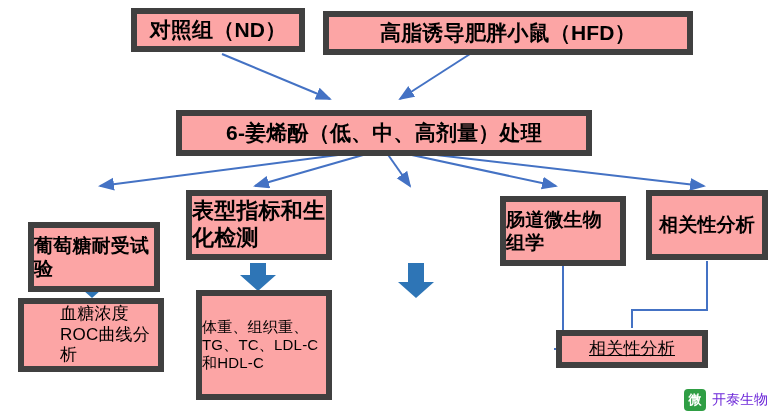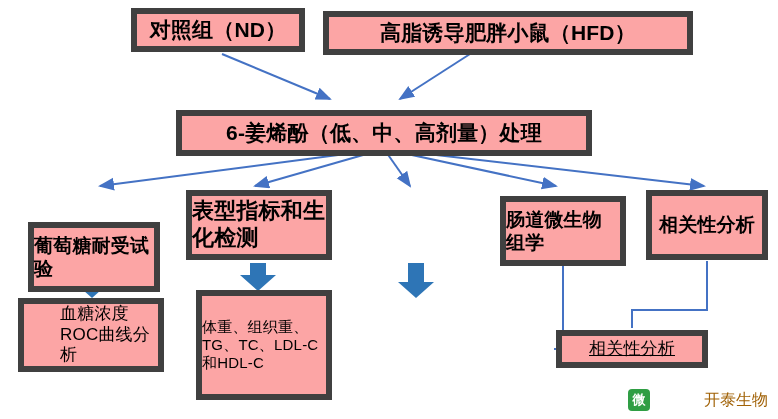--- a/index.html
+++ b/index.html
@@ -58,23 +58,22 @@
     border-radius: 4px;
     background: #2f9e44;
     display: flex;
     align-items: center;
     justify-content: center;
     color: #ffffff;
     font-size: 13px;
     font-weight: 700;
   }
   .wm-text {
-    font-size: 16px;
-    color: #a16207;
-    margin-left: 48px;
+    font-size: 14px;
+    color: #6d28d9;
   }
 </style>
 </head>
 <body>
 
 <div id="stage">
 
   <svg class="connectors" viewBox="0 0 778 419">
     <defs>
       <marker id="arrowhead" markerWidth="9" markerHeight="9" refX="7" refY="3.2" orient="auto">

